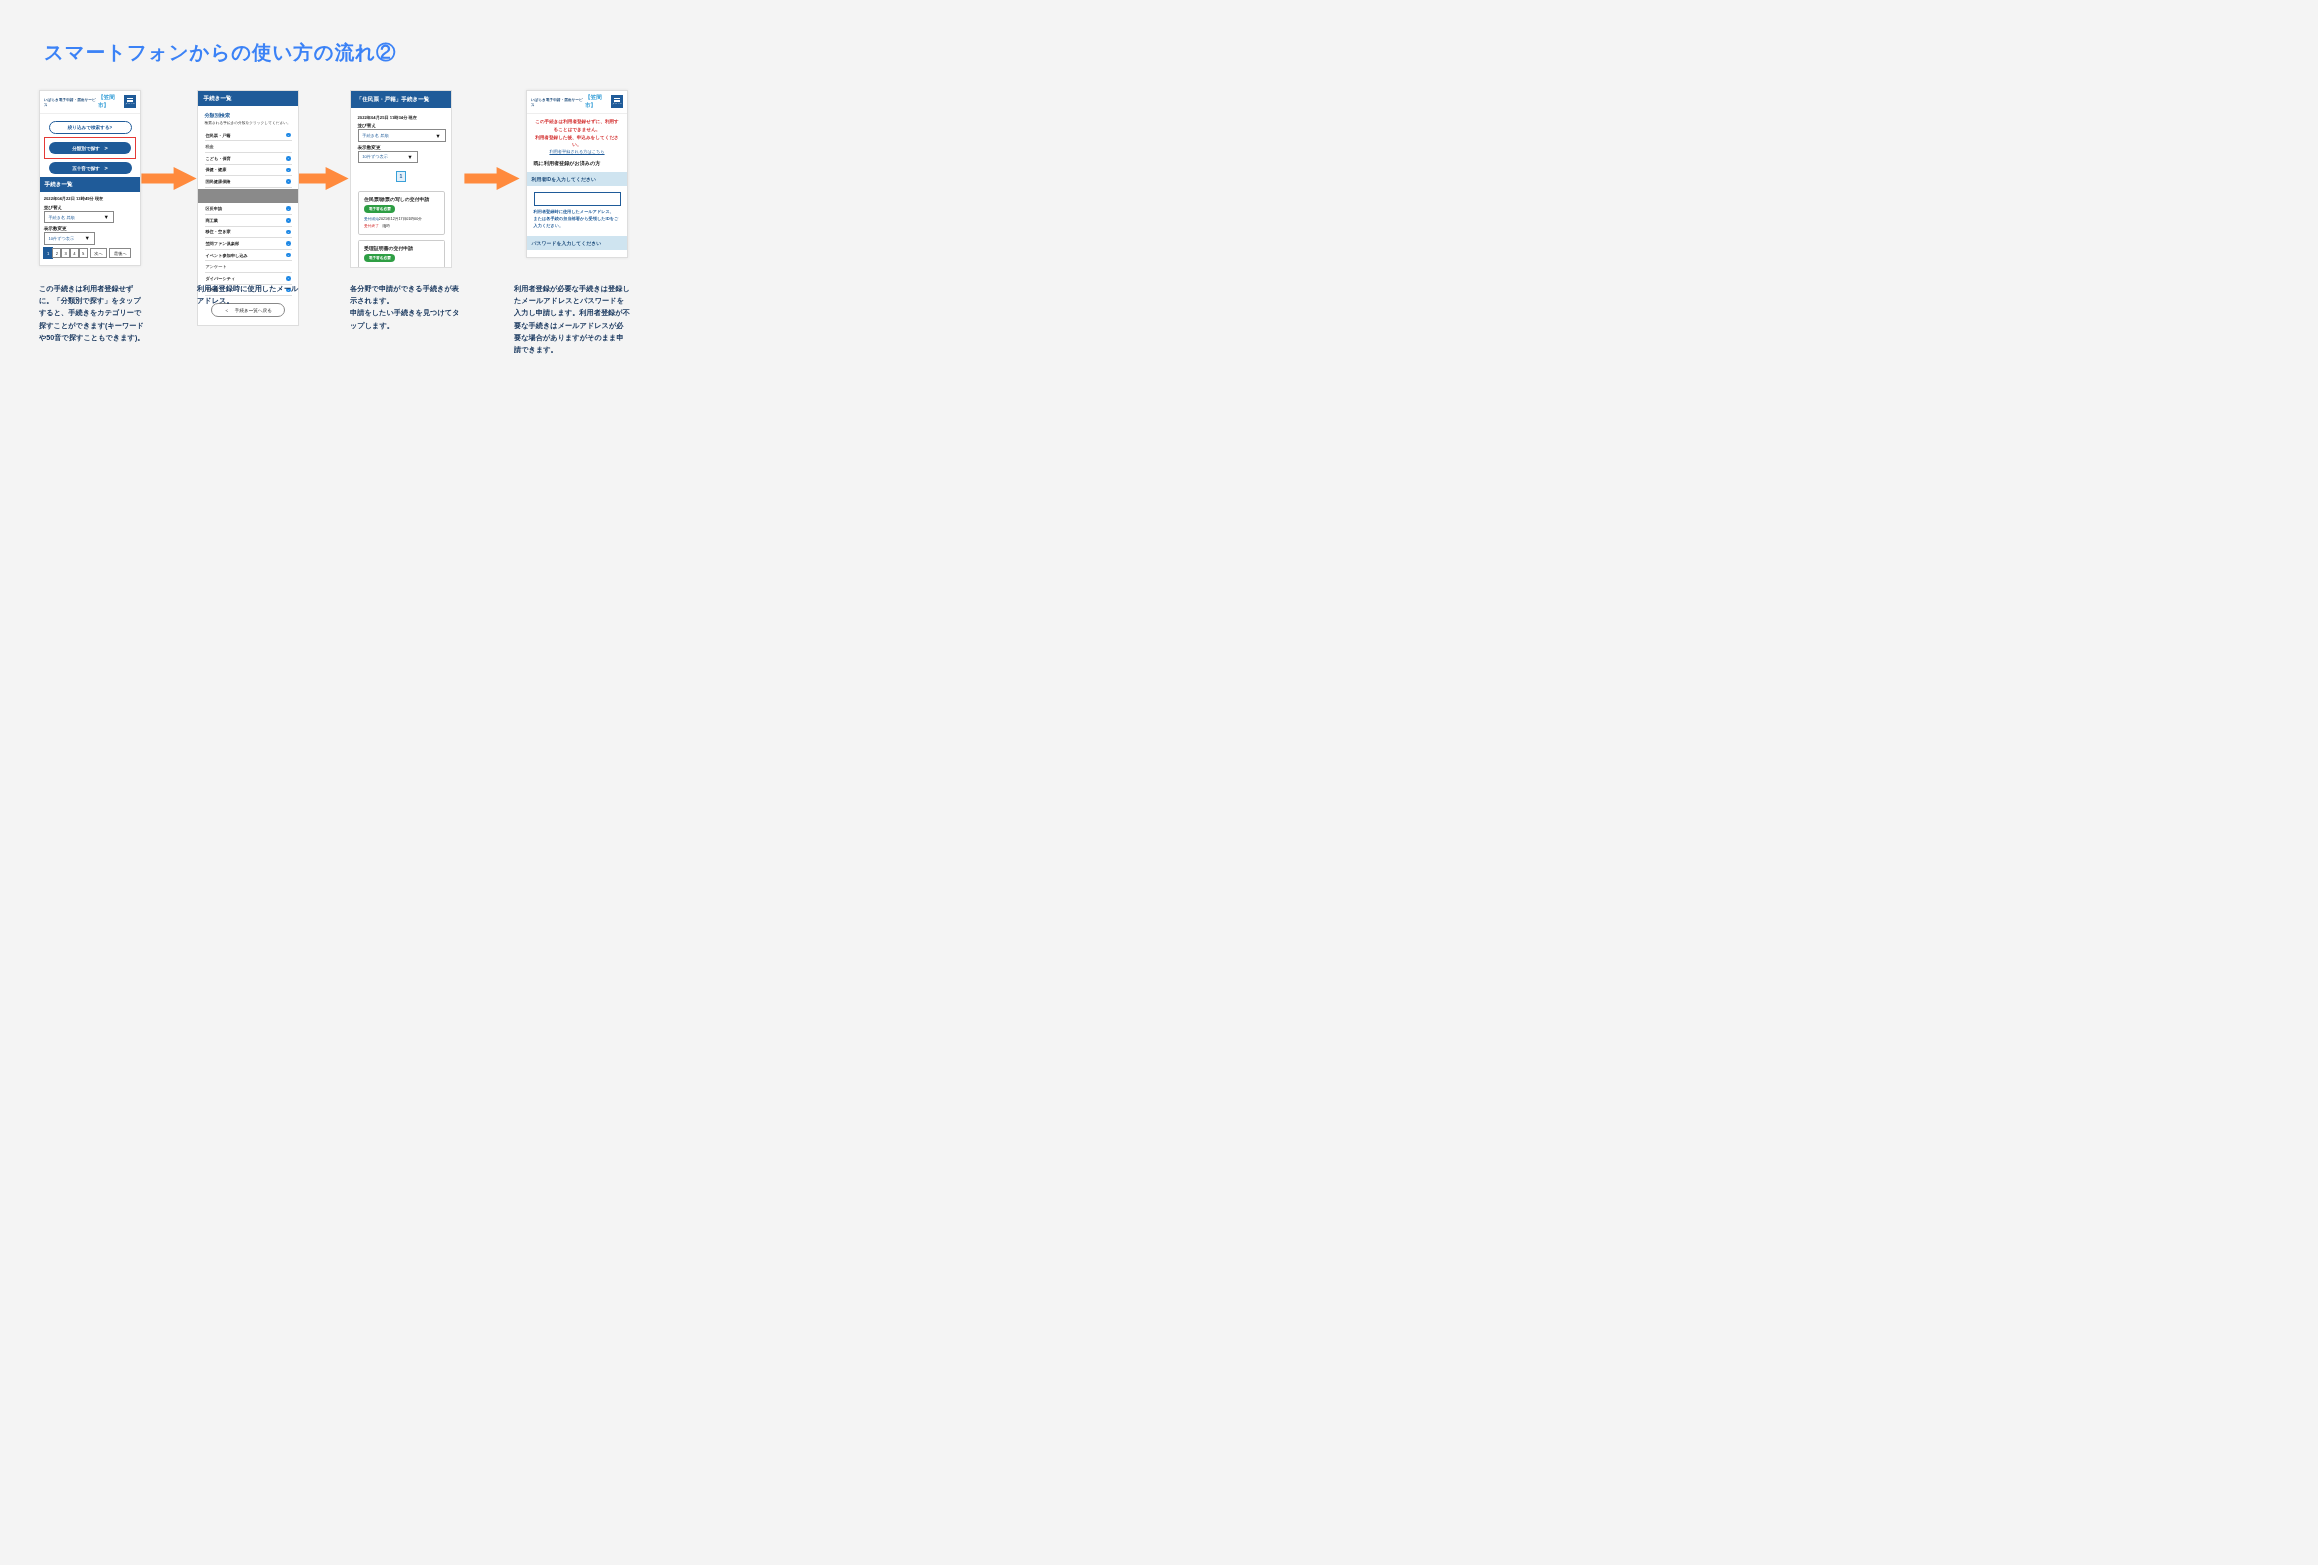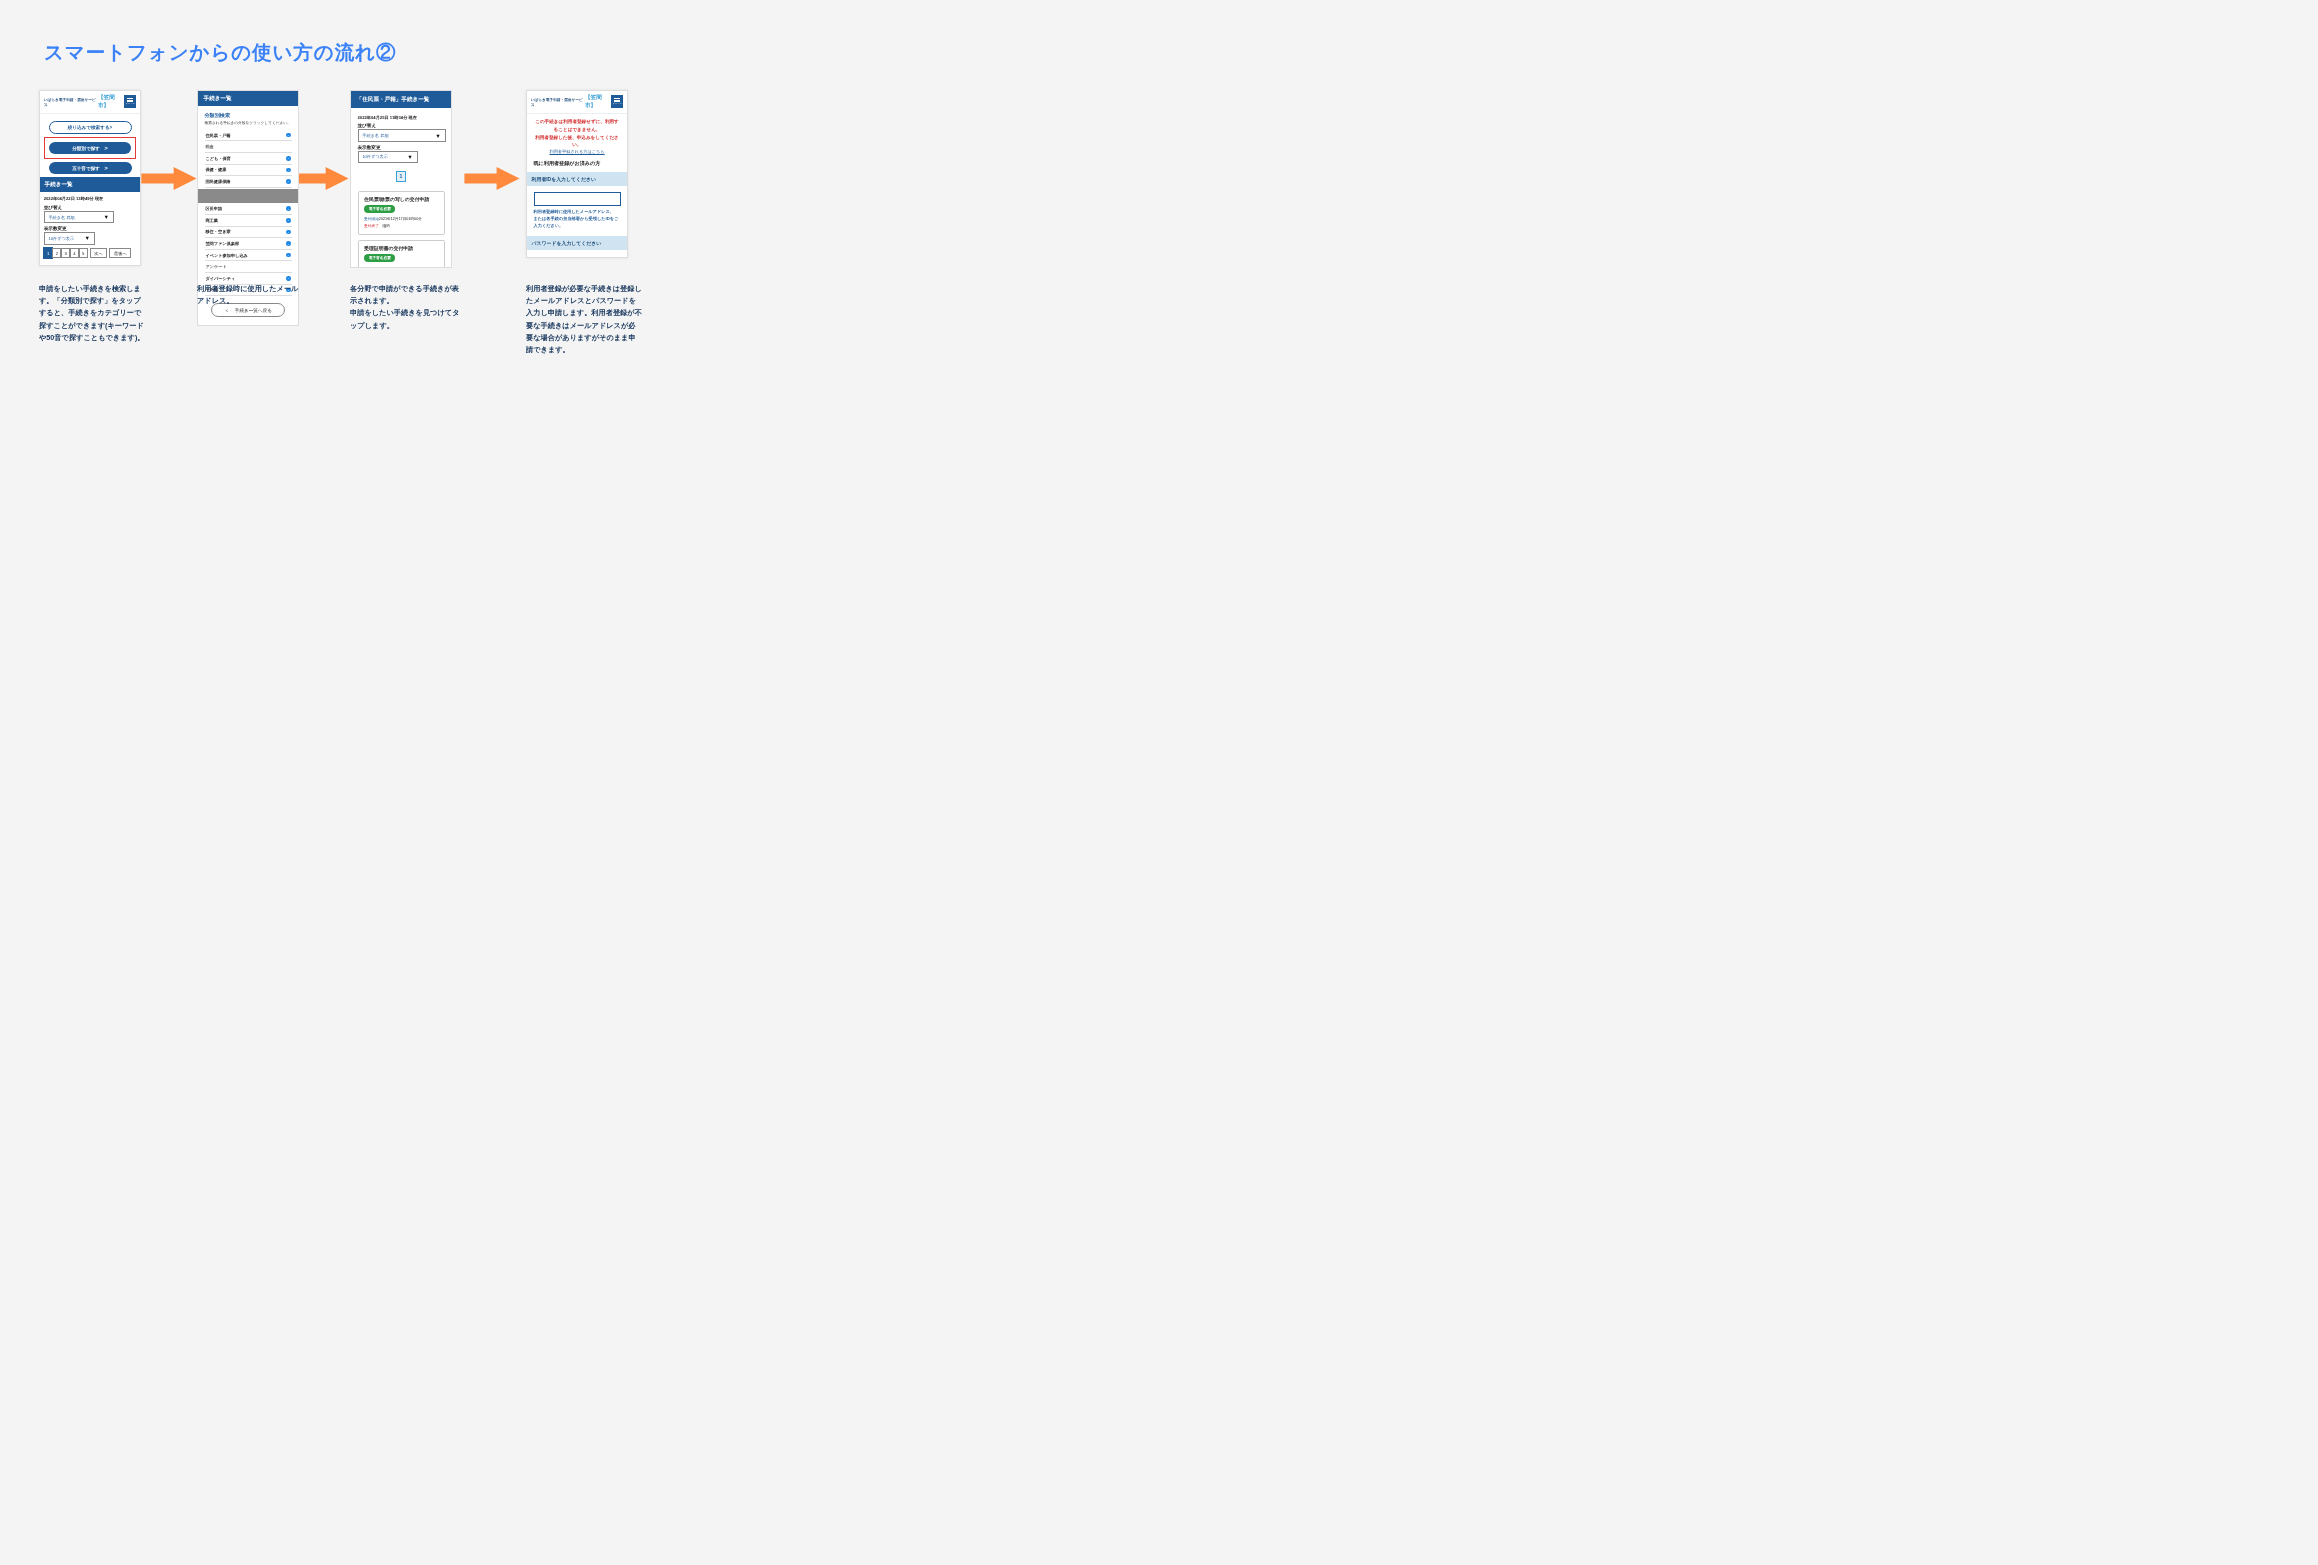--- a/index.html
+++ b/index.html
@@ -73,21 +73,21 @@
   .h-already { font-size: 5.1px; font-weight: 800; margin-bottom: 4.6px; }
   .input-bar { background: #cfe4f0; padding: 4.2px 4.6px; font-size: 4.9px; font-weight: 800; color: #1b4a7a; margin: 0 -6.5px; }
   .text-input { border: 0.9px solid #1f5b99; height: 14px; width: 100%; margin: 5.6px 0 3.7px; }
   .hint { font-size: 4.2px; color: #1f5b99; line-height: 1.6; font-weight: 700; }
 
   
   .caption { position: absolute; width: 107px; font-size: 7.2px; font-weight: 800; color: #17365d; line-height: 1.7; font-feature-settings: "palt"; }
   .cap1 { left: 39px; top: 283px; }
   .cap2 { left: 197px; top: 283px; width: 107px; }
   .cap3 { left: 350px; top: 283px; width: 111px; }
-  .cap4 { left: 526px; top: 283px; width: 116px; }
+  .cap4 { left: 514px; top: 283px; width: 116px; }
 
   
   .arrow { position: absolute; width: 56px; height: 23px; }
   .ar1 { left: 141px; top: 167px; }
   .ar2 { left: 293px; top: 167px; }
   .ar3 { left: 464px; top: 167px; }
   .arrow svg { width: 100%; height: 100%; }
 </style>
 </head>
 <body>
@@ -277,18 +277,18 @@
       <div class="h-already">既に利用者登録がお済みの方</div>
       <div class="input-bar">利用者IDを入力してください</div>
       <div class="text-input"></div>
       <div class="hint" style="white-space:pre-line;">利用者登録時に使用したメールアドレス、
 または各手続の担当部署から受領したIDをご入力ください。</div>
       <div class="input-bar" style="margin-top:6.5px;">パスワードを入力してください</div>
     </div>
   </div>
 </div>
 
-<div class="caption cap1">申請をしたい手続きを検索します。「分類別で探す」をタップすると、手続きをカテゴリーで探すことができます(キーワードや50音で探すこともできます)。</div>
+<div class="caption cap1">この手続きは利用者登録せずに。「分類別で探す」をタップすると、手続きをカテゴリーで探すことができます(キーワードや50音で探すこともできます)。</div>
 <div class="caption cap2">利用者登録時に使用したメールアドレス。</div>
 <div class="caption cap3" style="white-space:pre-line;">各分野で申請ができる手続きが表示されます。
 申請をしたい手続きを見つけてタップします。</div>
 <div class="caption cap4">利用者登録が必要な手続きは登録したメールアドレスとパスワードを入力し申請します。利用者登録が不要な手続きはメールアドレスが必要な場合がありますがそのまま申請できます。</div>
 
 
 </body></html>

